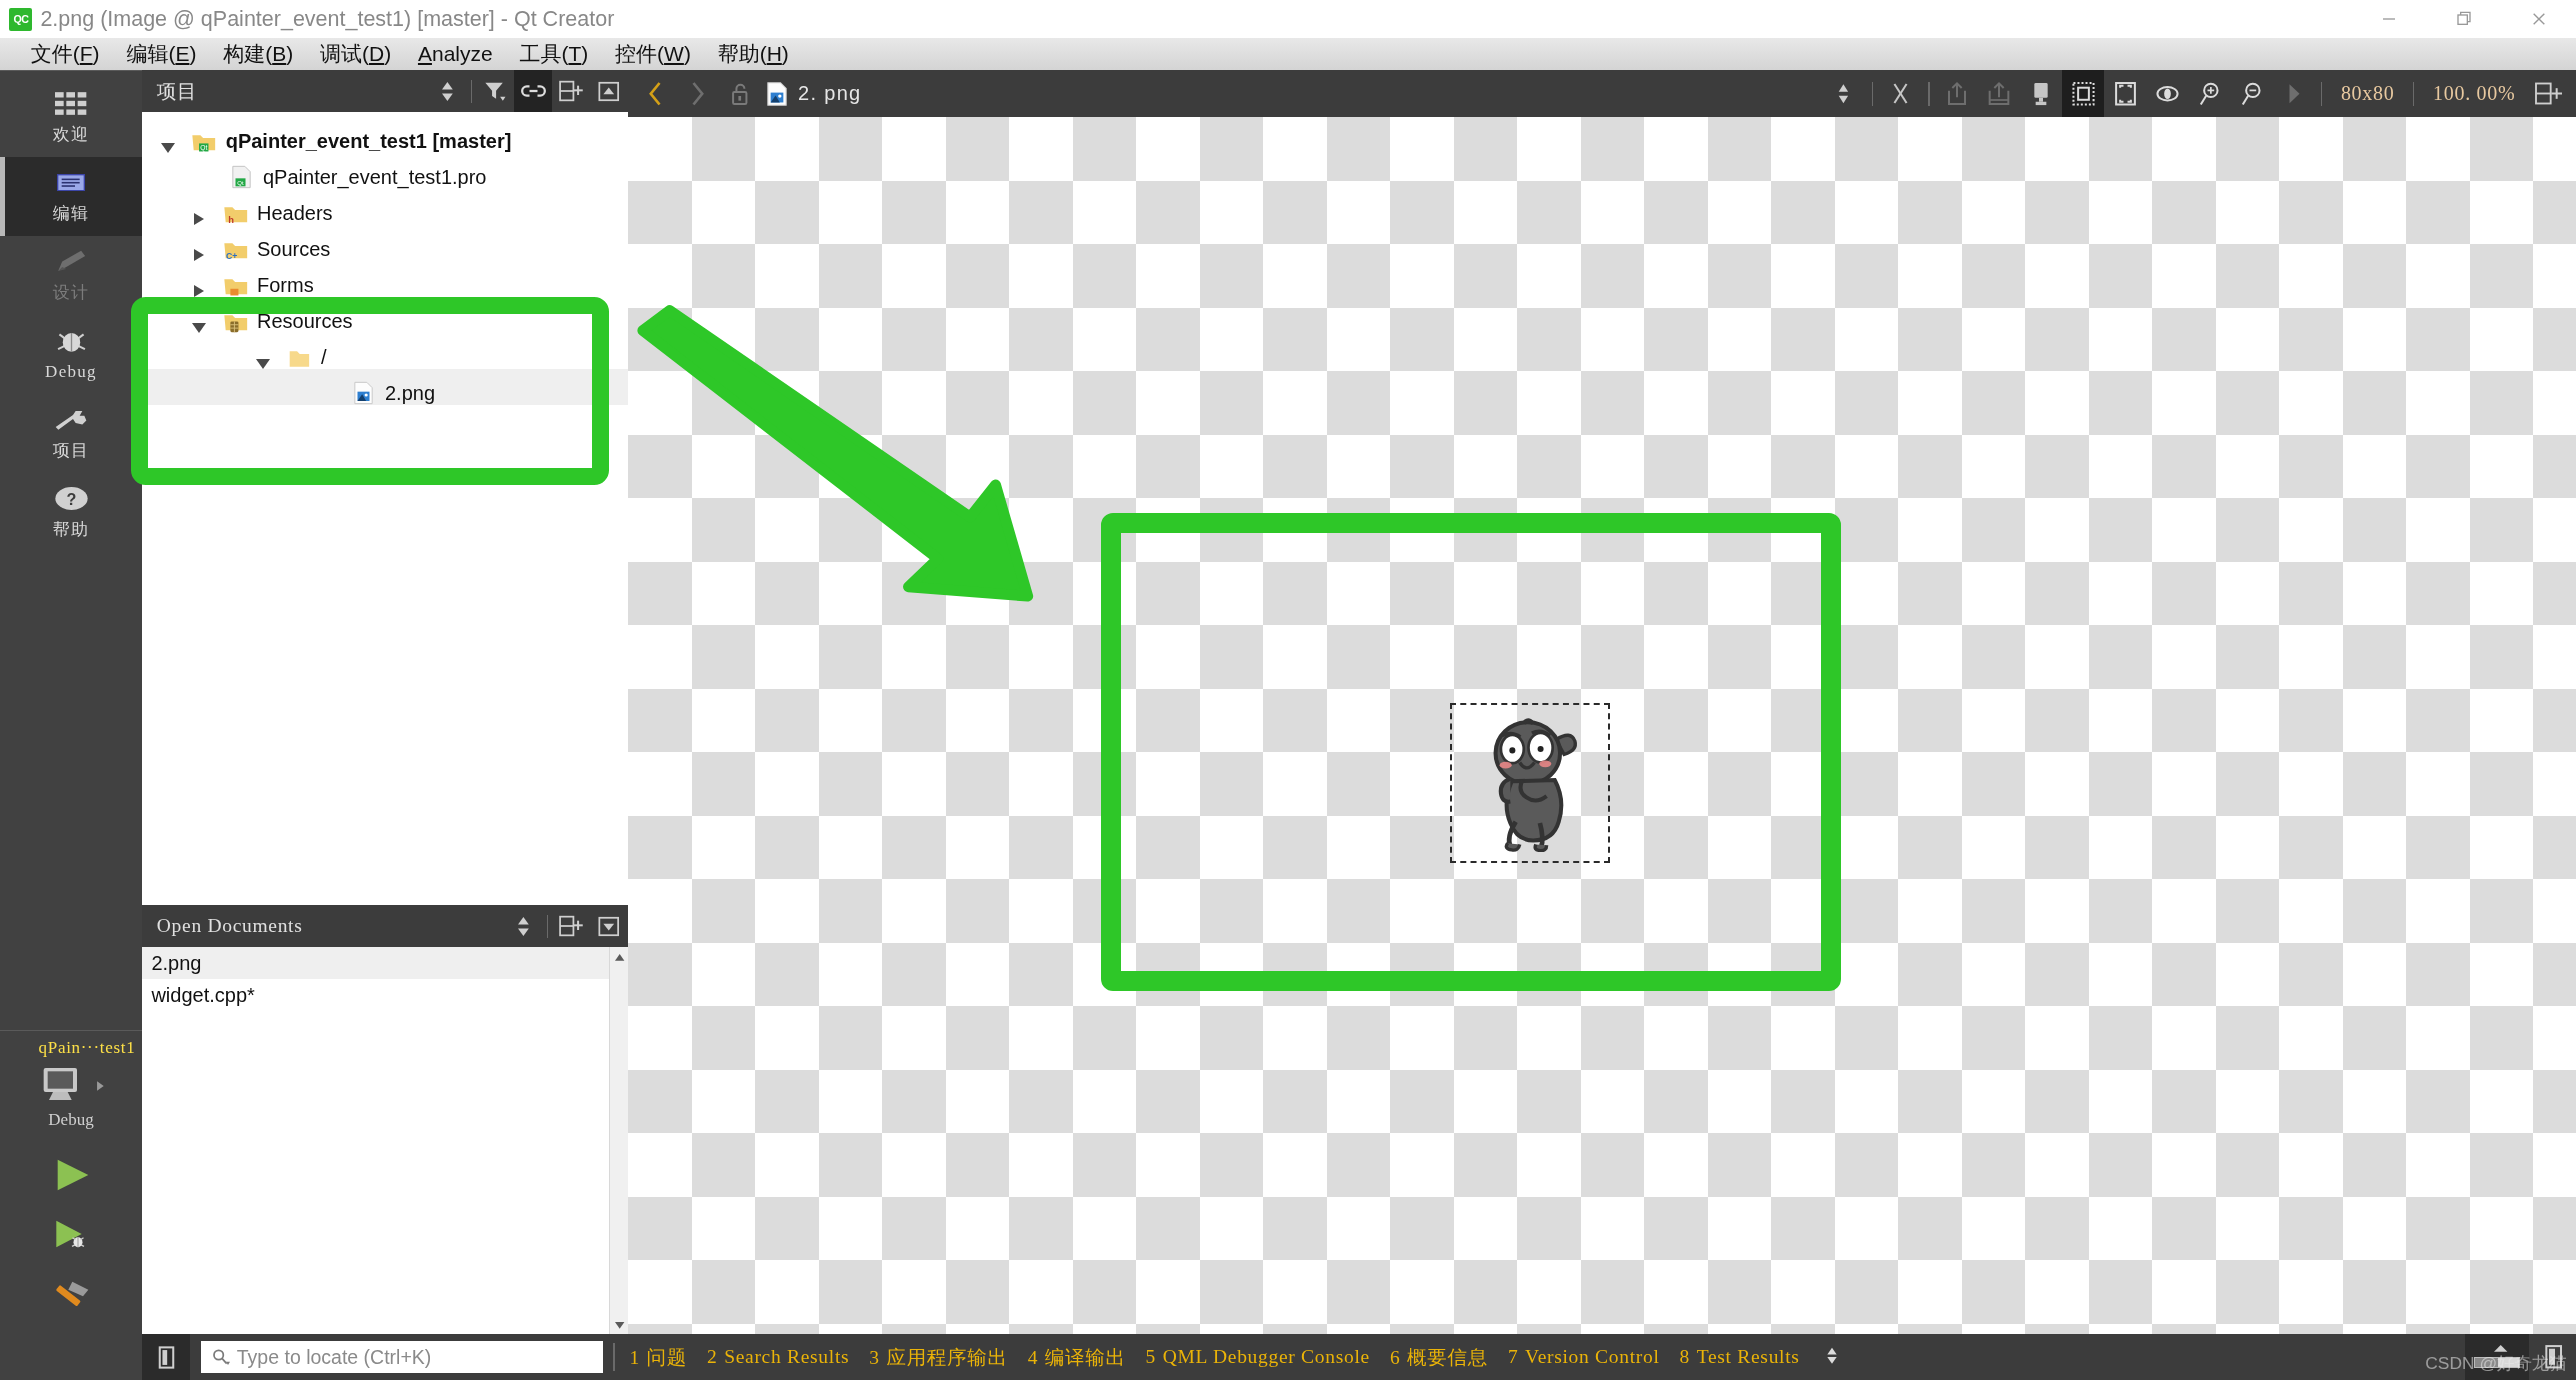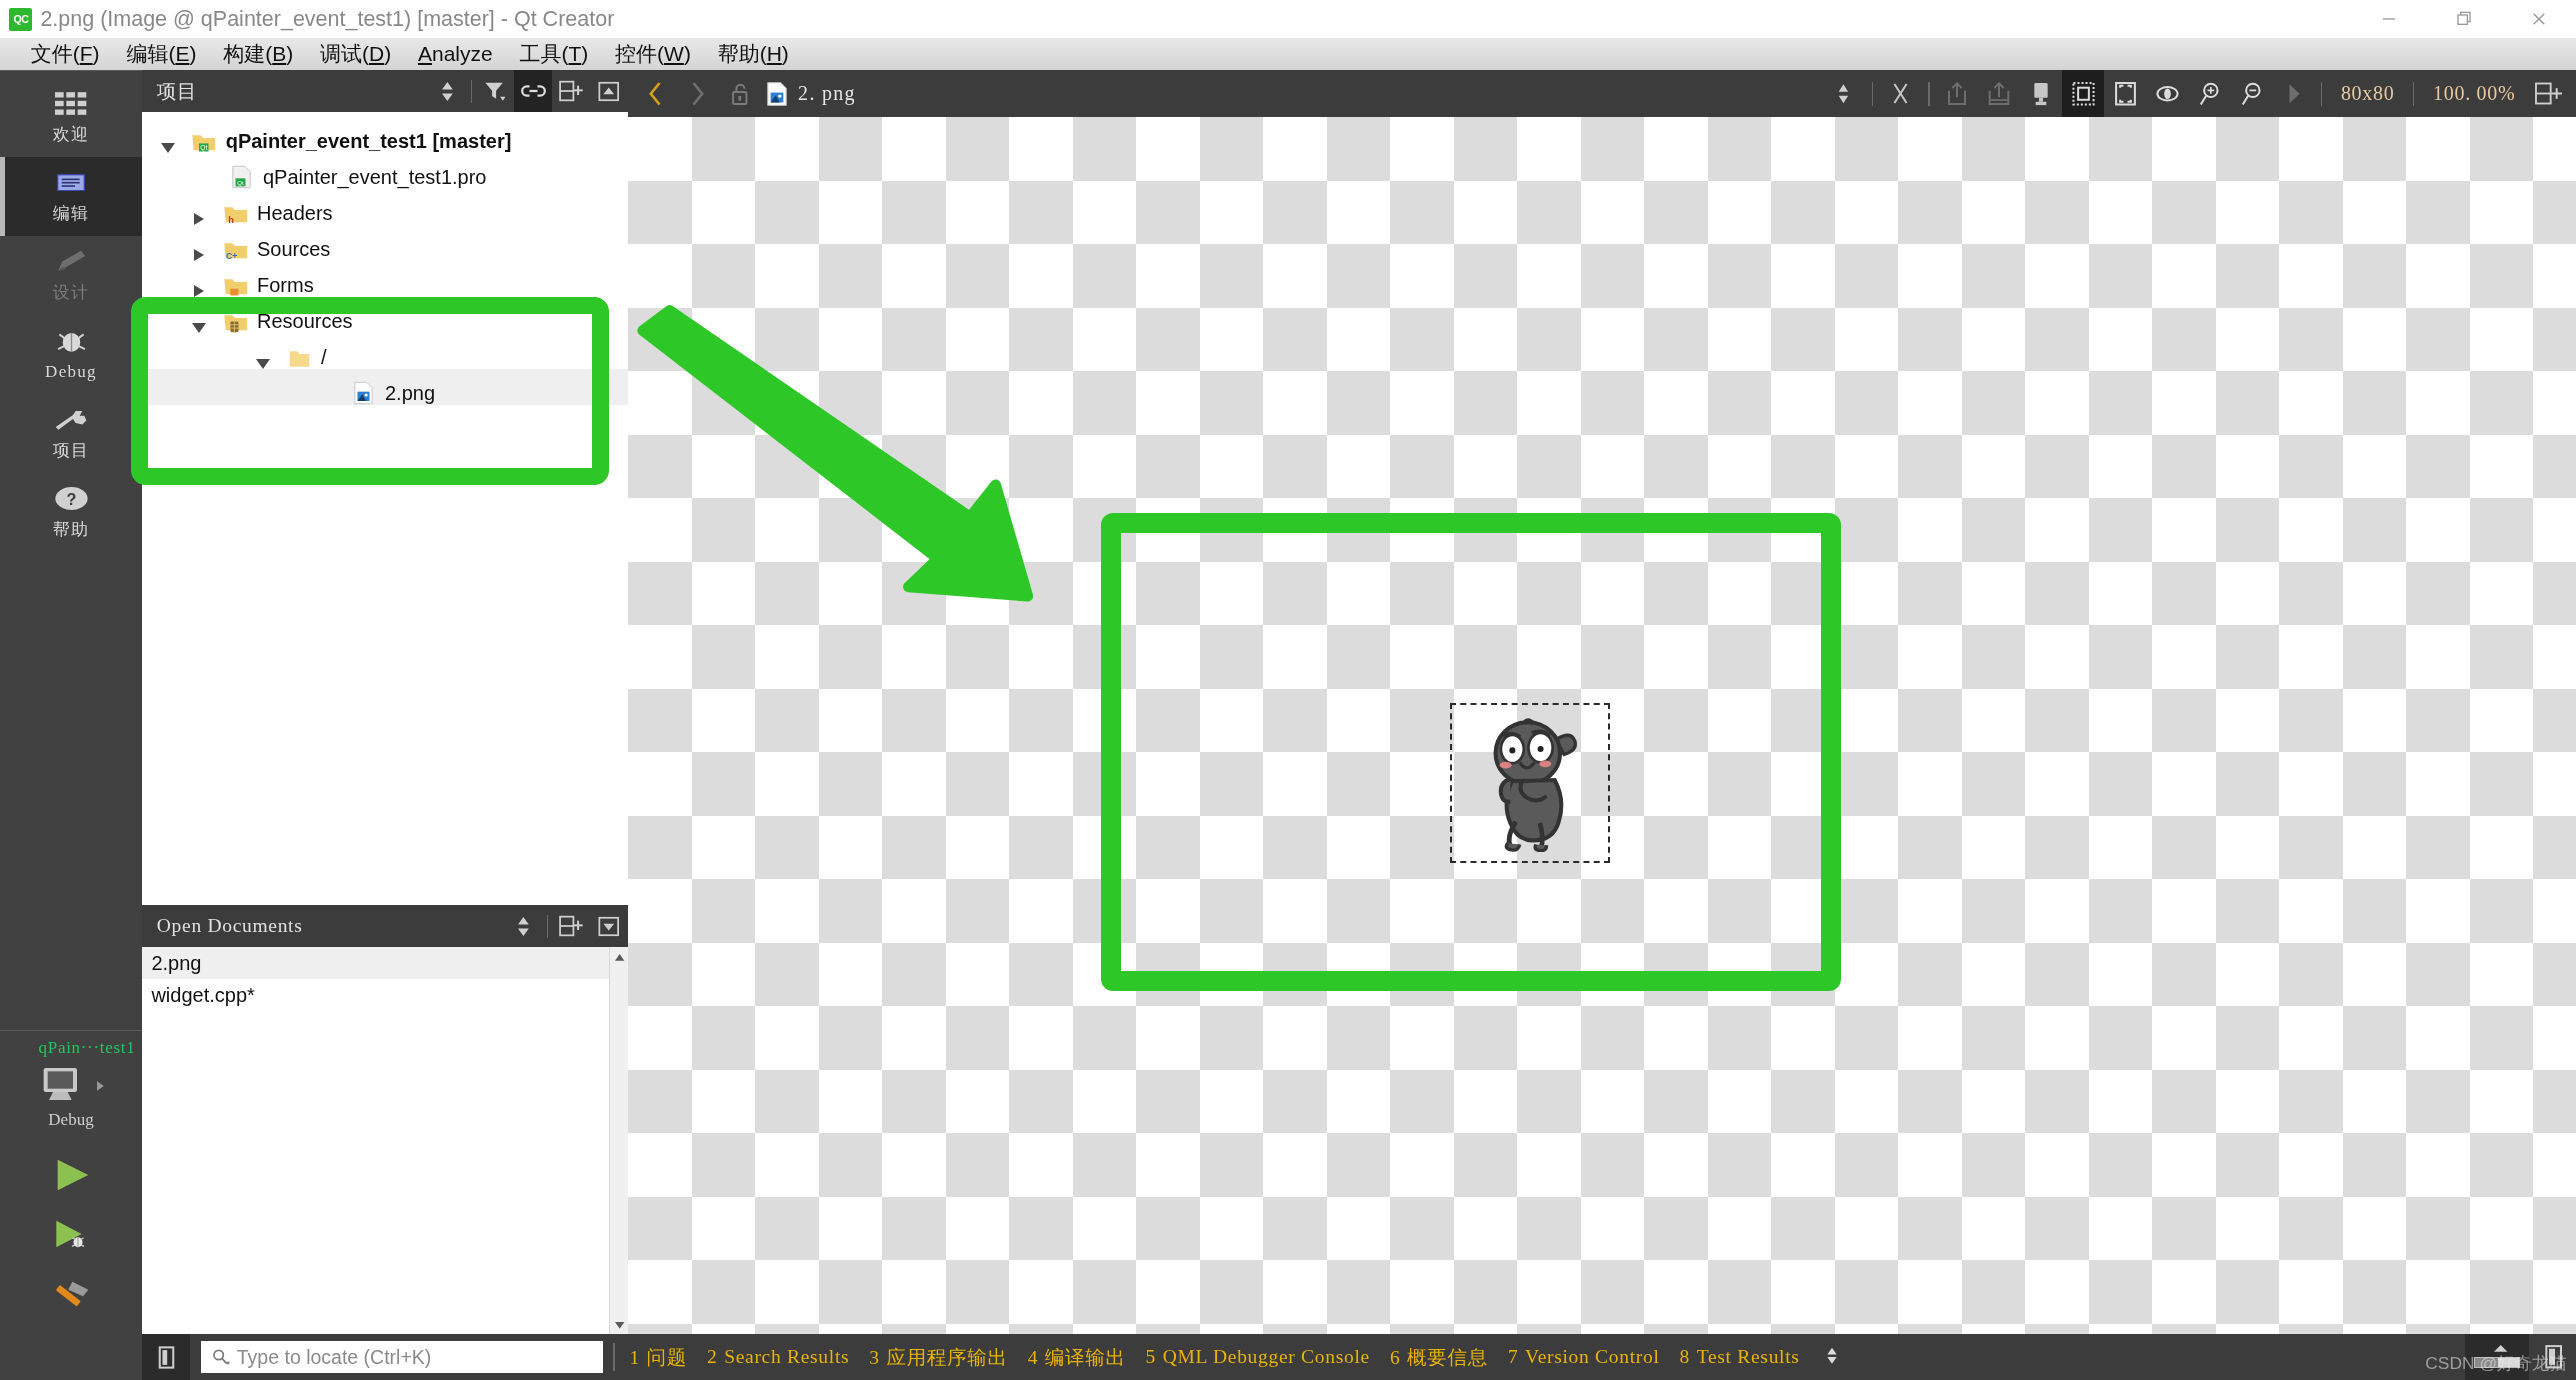--- a/index.html
+++ b/index.html
@@ -62,21 +62,21 @@
     font-family: "Liberation Serif", serif;
   }
   .mode-ico { height: 31px; display: flex; align-items: center; justify-content: center; }
 
   .kit-area {
     position: absolute; left: 0; top: 959px; width: 142px;
     border-top: 1.3px solid #5a5a5a; padding-top: 6.7px;
     display: flex; flex-direction: column; align-items: center;
   }
   .kit-name {
-    font-size: 17px; color: #22c55e; font-family: "Liberation Serif", serif;
+    font-size: 17px; color: #fde047; font-family: "Liberation Serif", serif;
     letter-spacing: 0.7px;
     margin-left: 32px;
   }
   .kit-row { display: flex; align-items: center; margin-top: 6.7px; }
   .kit-sub { font-size: 17px; color: #cfcfcf; font-family: "Liberation Serif", serif; margin-top: 1.3px;}
   .run-btn { margin-top: 24px; }
 
   
   .tree-panel {
     position: absolute; left: 142px; top: 70px; width: 486px; height: 835px;
@@ -127,21 +127,21 @@
   }
   .edtoolbar {
     height: 47px; background: #3c3c3c; display: flex; align-items: center;
     color: #cfcfcf; padding-left: 6.7px;
   }
   .ebtn { width: 42px; height: 47px; display:flex; align-items:center; justify-content:center; color:#b6b6b6;}
   .ebtn.dim { color: #6e6e6e; }
   .ebtn.on { background: #1e1e1e; }
   .ebtn.gold { color: #d4a017; }
   .efile { display:flex; align-items:center; gap:9.4px; margin-left: 4px; }
-  .efile-name { font-size: 20px; color: #e6e6e6; font-family: Liberation Serif, serif; letter-spacing:1.3px;}
+  .efile-name { font-size: 20px; color: #e6e6e6; font-family: Liberation Sans, sans-serif; letter-spacing:1.3px;}
   .evsep { width: 1.3px; height: 24px; background: #6a6a6a; margin: 0 6.7px; }
   .espacer { flex: 1; }
   .einfo { font-size: 20px; color: #e8c9a0; font-family: "Liberation Serif", serif; padding: 0 12px; letter-spacing: 0.7px;}
 
   .canvas {
     position: relative; height: 1218px; width: 1948px; overflow: hidden;
     background-color: #ffffff;
     background-image:
       linear-gradient(45deg, #dcdcdc 25%, transparent 25%, transparent 75%, #dcdcdc 75%),
       linear-gradient(45deg, #dcdcdc 25%, transparent 25%, transparent 75%, #dcdcdc 75%);

